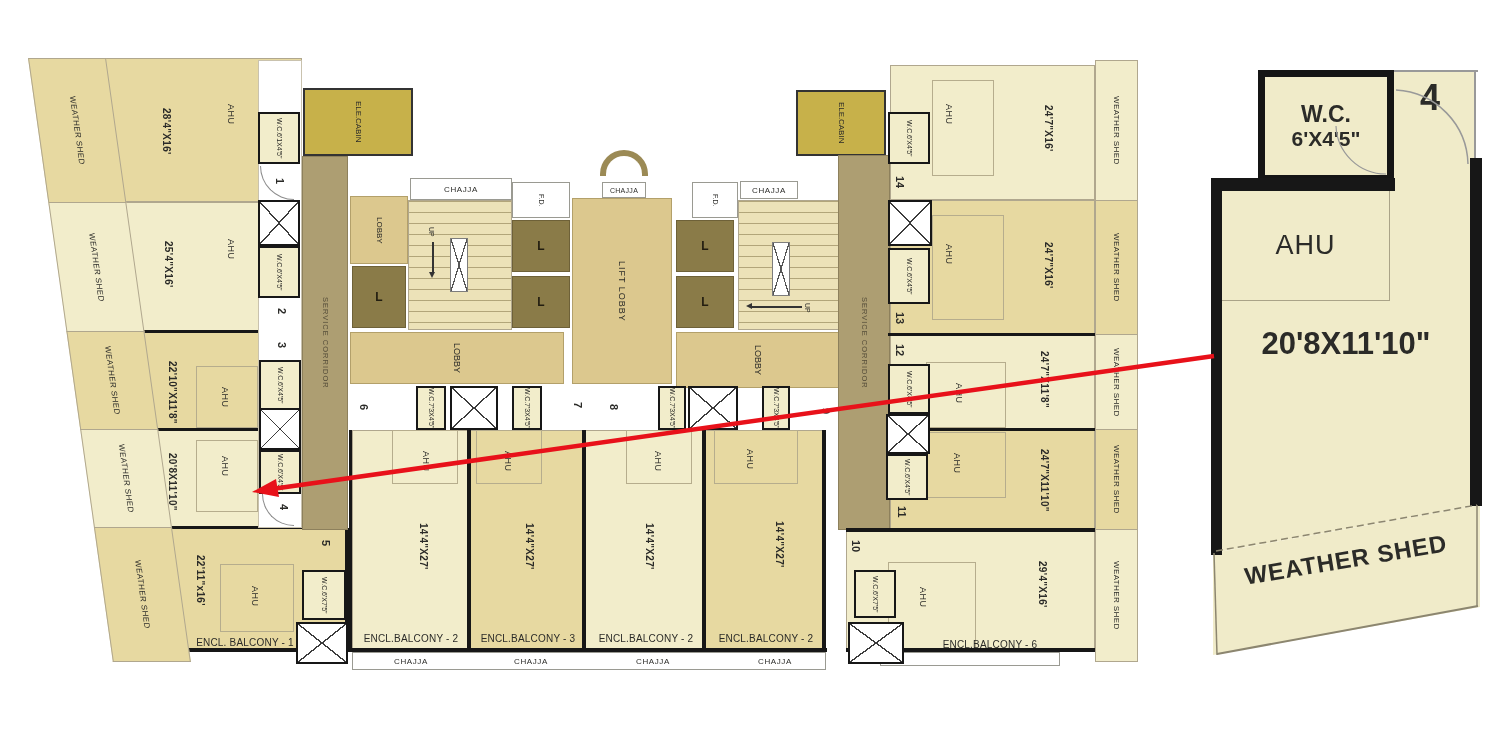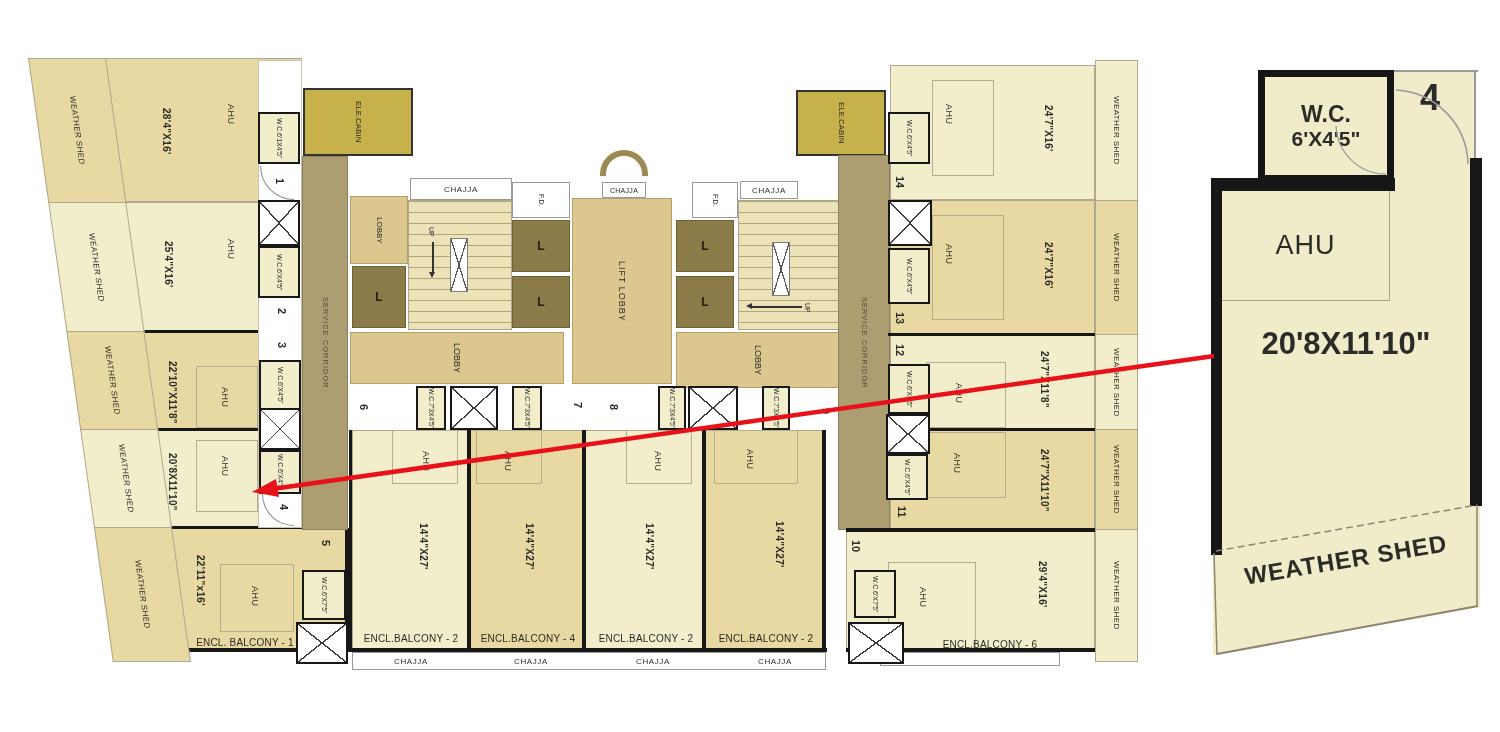--- a/index.html
+++ b/index.html
@@ -213,21 +213,21 @@
   <div class="a c v lab" style="left:500px;top:442px;width:16px;height:38px">AHU</div>
   <div class="a c v lab" style="left:650px;top:442px;width:16px;height:38px">AHU</div>
   <div class="a c v lab" style="left:742px;top:440px;width:16px;height:38px">AHU</div>
 
   <div class="a c v dim nw" style="left:414px;top:512px;width:18px;height:68px">14'4"X27'</div>
   <div class="a c v dim nw" style="left:520px;top:512px;width:18px;height:68px">14'4"X27'</div>
   <div class="a c v dim nw" style="left:640px;top:512px;width:18px;height:68px">14'4"X27'</div>
   <div class="a c v dim nw" style="left:770px;top:510px;width:18px;height:68px">14'4"X27'</div>
 
   <div class="a c balc" style="left:362px;top:632px;width:98px;height:12px">ENCL.BALCONY - 2</div>
-  <div class="a c balc" style="left:480px;top:632px;width:96px;height:12px">ENCL.BALCONY - 4</div>
+  <div class="a c balc" style="left:480px;top:632px;width:96px;height:12px">ENCL.BALCONY - 3</div>
   <div class="a c balc" style="left:598px;top:632px;width:96px;height:12px">ENCL.BALCONY - 2</div>
   <div class="a c balc" style="left:716px;top:632px;width:100px;height:12px">ENCL.BALCONY - 2</div>
 
   <div class="a wall" style="left:349px;top:430px;width:3px;height:220px"></div>
   <div class="a wall" style="left:467px;top:430px;width:4px;height:220px"></div>
   <div class="a wall" style="left:582px;top:430px;width:4px;height:220px"></div>
   <div class="a wall" style="left:702px;top:430px;width:4px;height:220px"></div>
   <div class="a wall" style="left:822px;top:430px;width:4px;height:220px"></div>
   <div class="a wall" style="left:349px;top:648px;width:478px;height:4px"></div>
 

